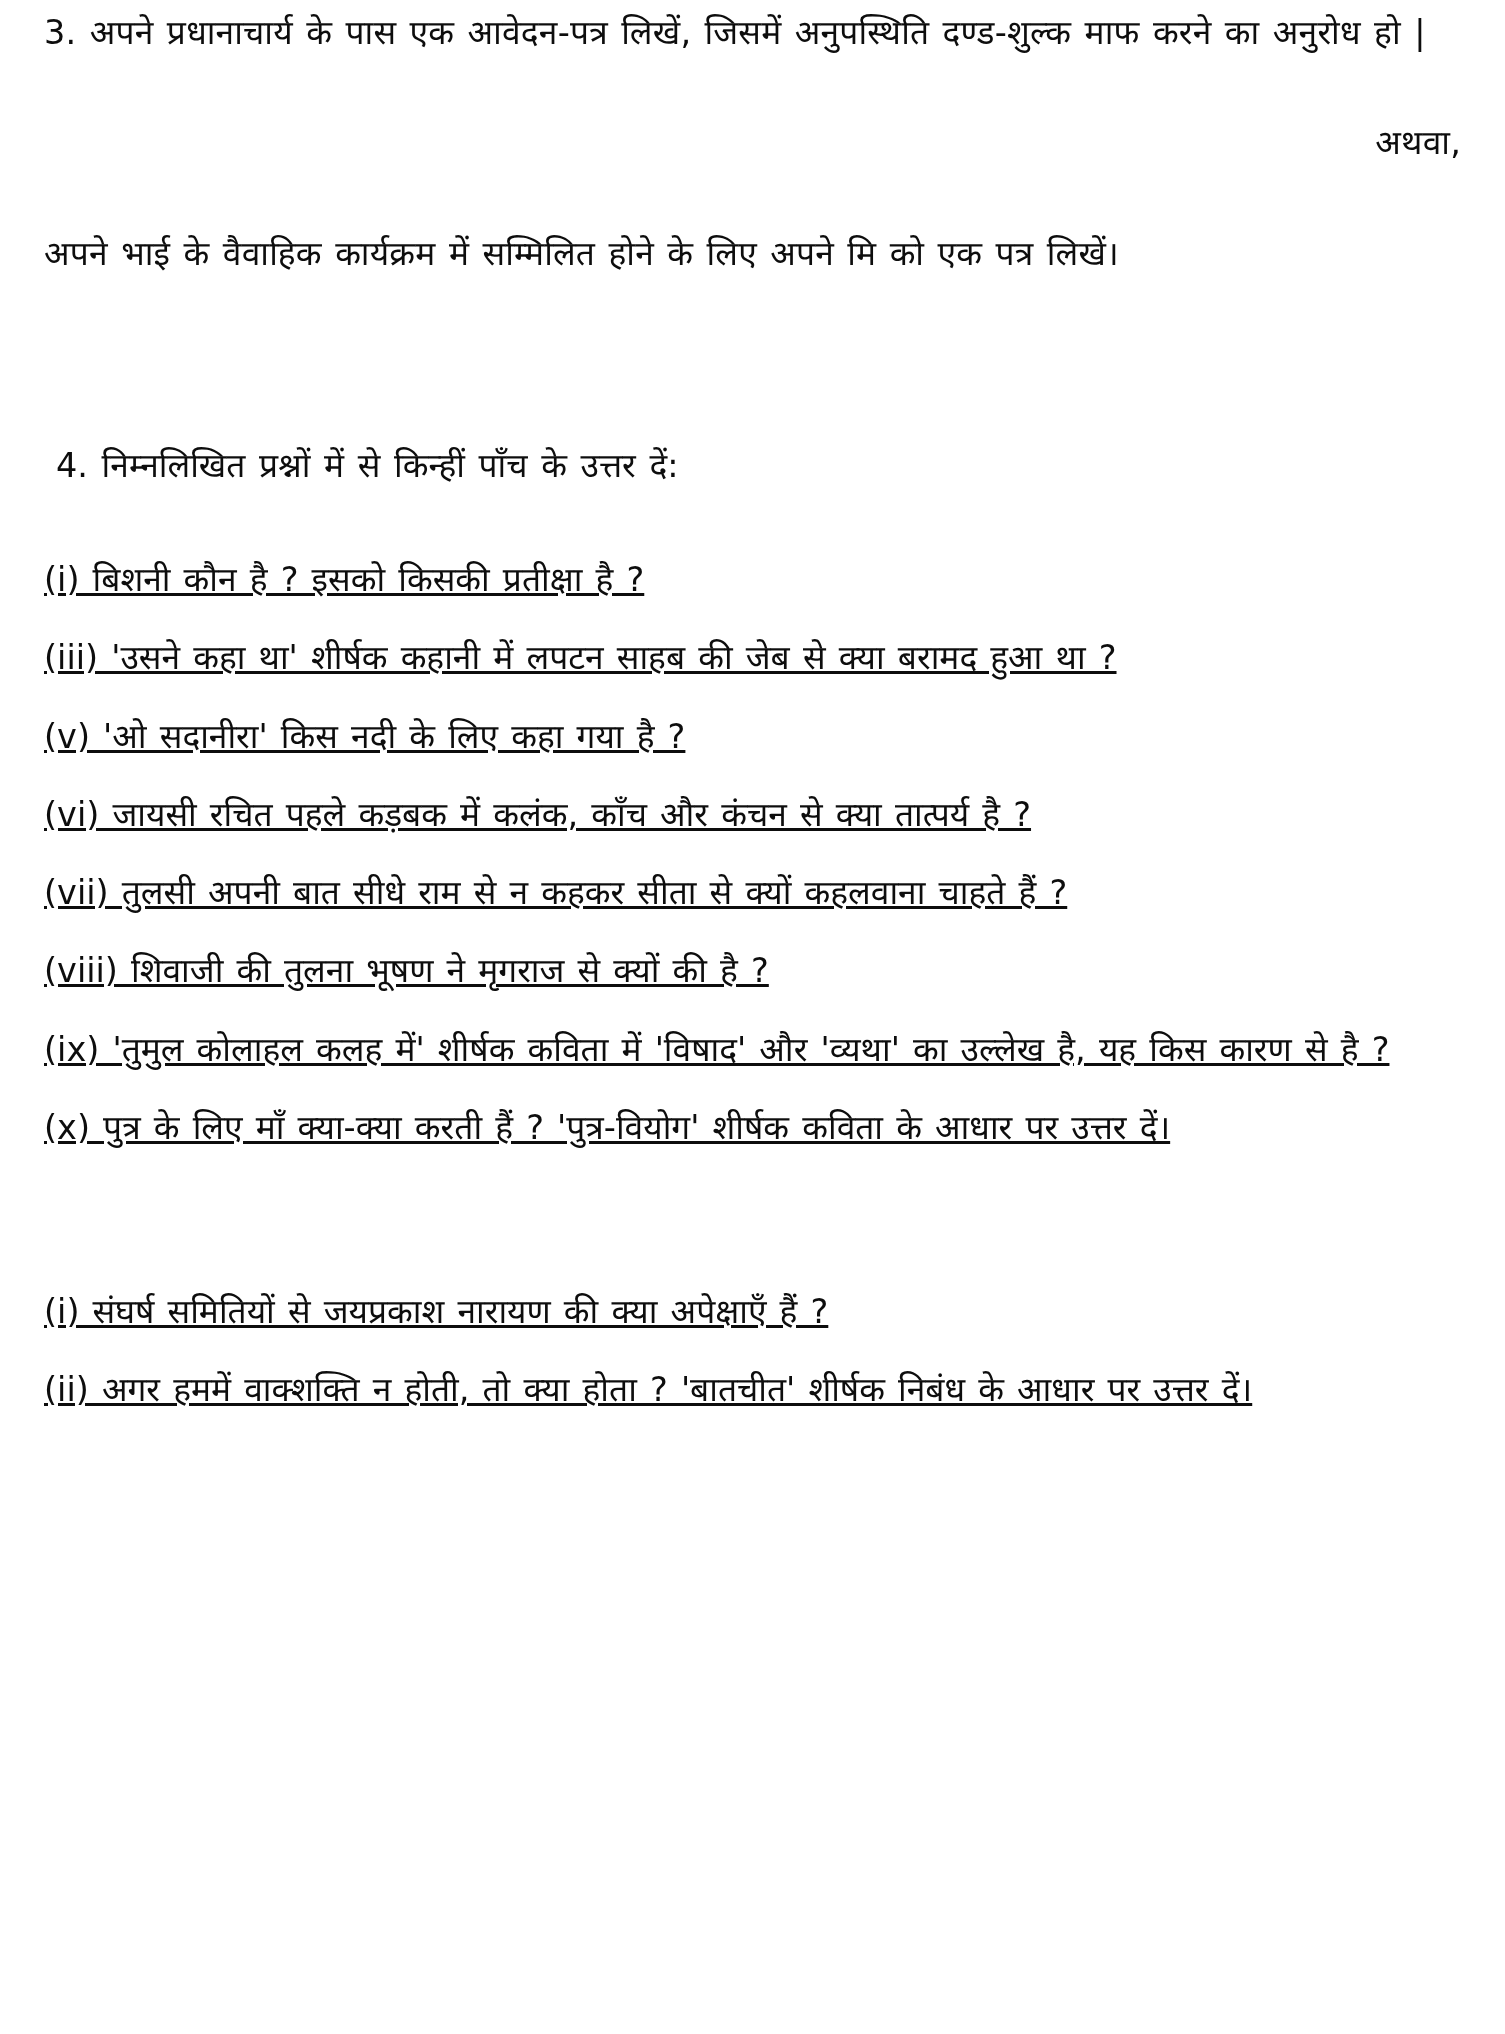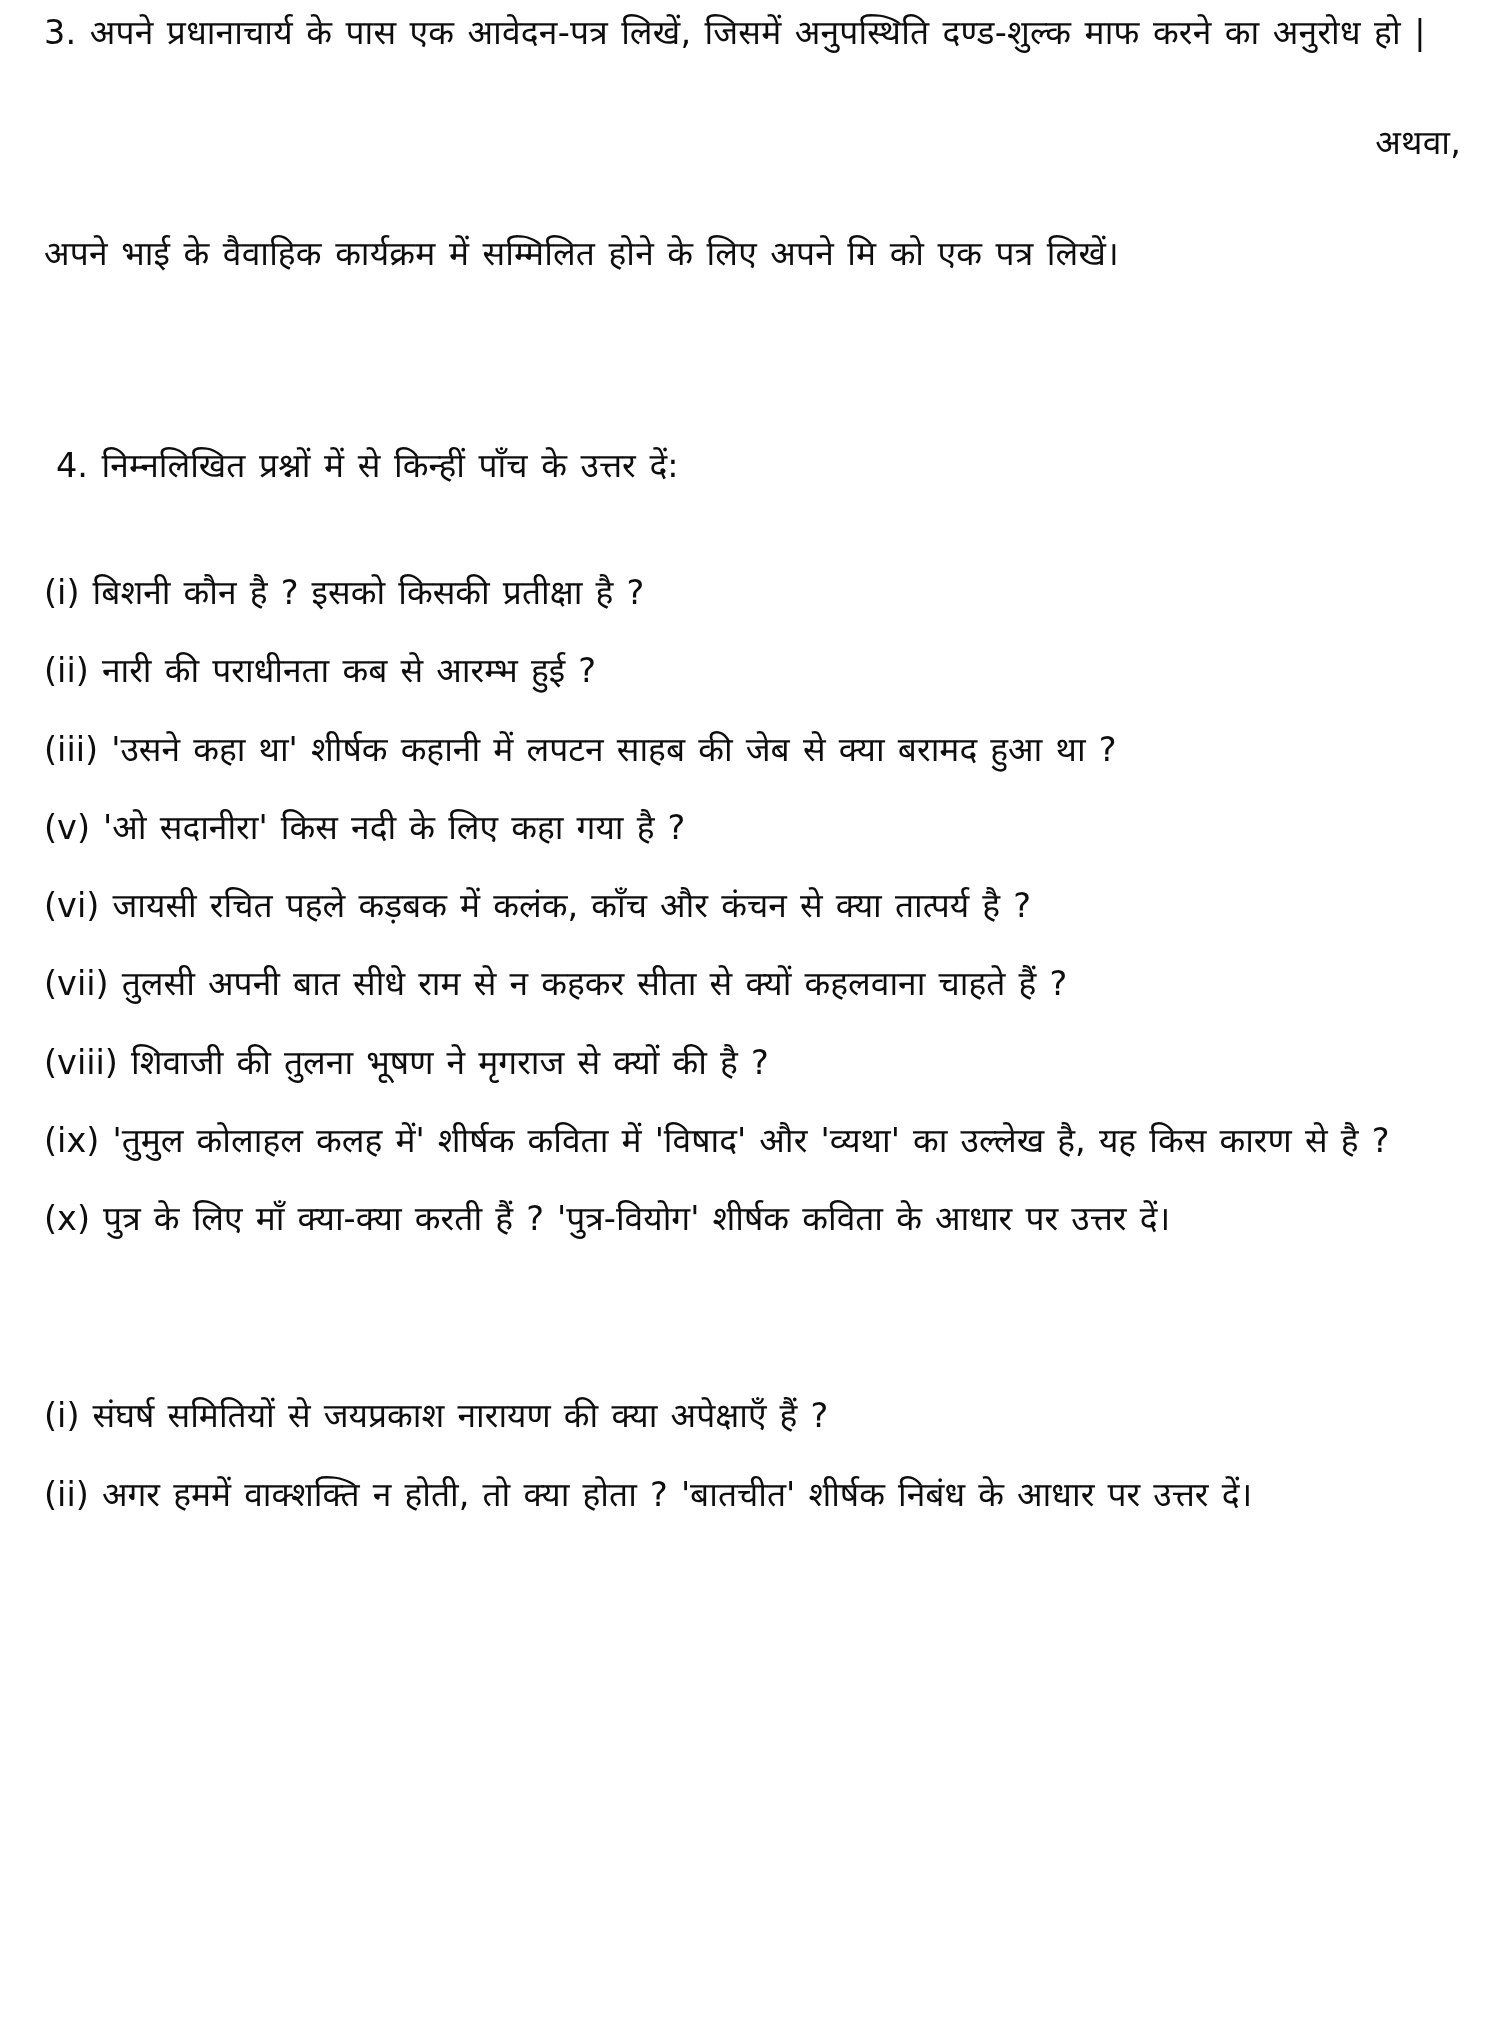--- a/index.html
+++ b/index.html
@@ -42,22 +42,23 @@
   .gap-xl { height: 120px; }
   .section-heading {
     font-size: 33.5px;
     line-height: 1.62;
     margin: 12px;
     word-spacing: 3px;
   }
   .item {
     font-size: 33.5px;
     line-height: 1.62;
-    margin: 17px 0 24px 0;
+    margin: 4px 0 24px 0;
     word-spacing: 2.5px;
+    text-decoration: underline;
   }
   .item:last-child { margin-bottom: 0; }
 </style>
 </head>
 <body>
 
 <div class="page">
   <div class="doc-body">
 
     <div class="q-block">
@@ -79,21 +80,20 @@
     <div class="gap-xl"></div>
 
     <div class="q-block">
       <p class="section-heading">4. निम्नलिखित प्रश्नों में से किन्हीं पाँच के उत्तर दें:</p>
     </div>
 
     <div class="gap-sm"></div>
 
     <div>
       <p class="item">(i) बिशनी कौन है ? इसको किसकी प्रतीक्षा है ?</p>
-      <p class="item">(ii) नारी की पराधीनता कब से आरम्भ हुई ?</p>
       <p class="item">(iii) 'उसने कहा था' शीर्षक कहानी में लपटन साहब की जेब से क्या बरामद हुआ था ?</p>
       <p class="item">(v) 'ओ सदानीरा' किस नदी के लिए कहा गया है ?</p>
       <p class="item">(vi) जायसी रचित पहले कड़बक में कलंक, काँच और कंचन से क्या तात्पर्य है ?</p>
       <p class="item">(vii) तुलसी अपनी बात सीधे राम से न कहकर सीता से क्यों कहलवाना चाहते हैं ?</p>
       <p class="item">(viii) शिवाजी की तुलना भूषण ने मृगराज से क्यों की है ?</p>
       <p class="item">(ix) 'तुमुल कोलाहल कलह में' शीर्षक कविता में 'विषाद' और 'व्यथा' का उल्लेख है, यह किस कारण से है ?</p>
       <p class="item">(x) पुत्र के लिए माँ क्या-क्या करती हैं ? 'पुत्र-वियोग' शीर्षक कविता के आधार पर उत्तर दें।</p>
     </div>
 
     <div class="gap-lg"></div>

